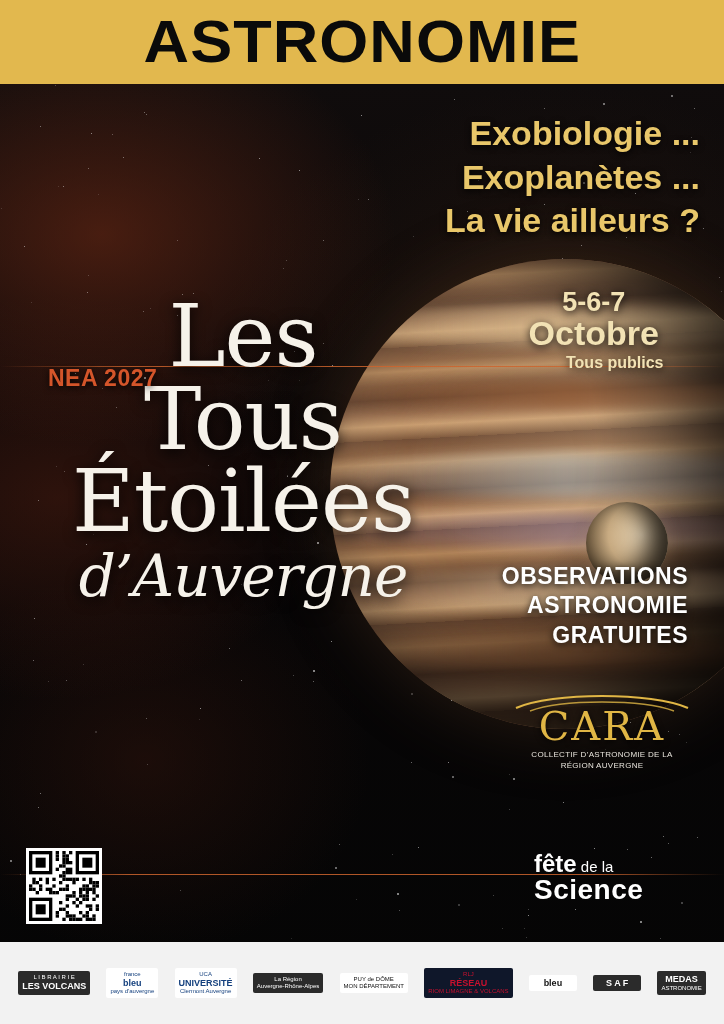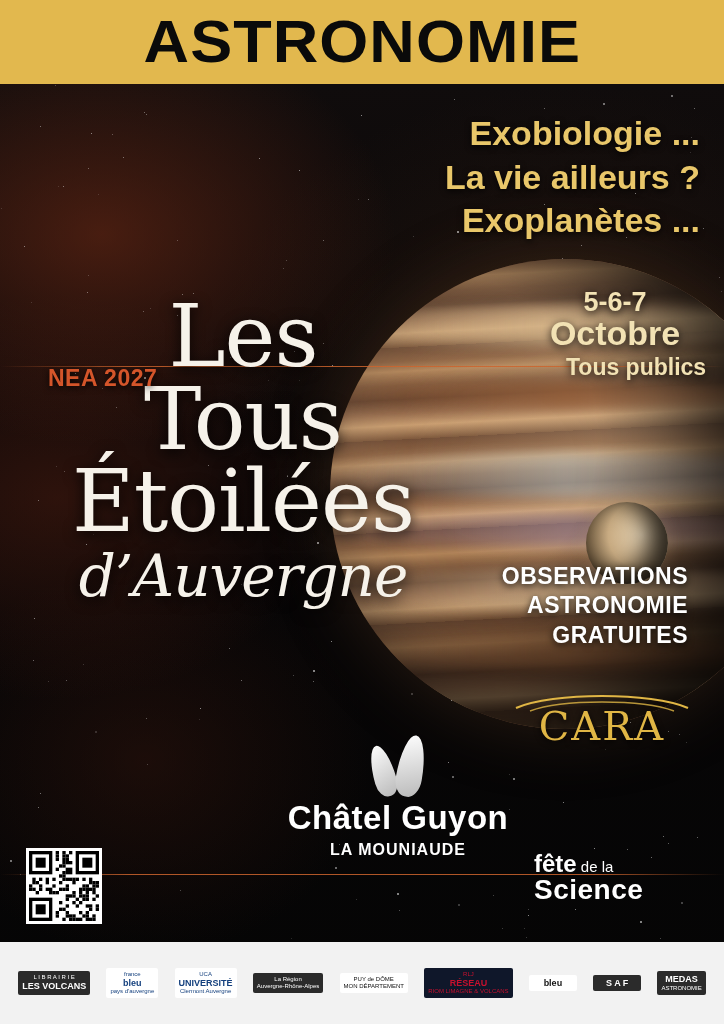--- a/index.html
+++ b/index.html
@@ -133,21 +133,21 @@
 
   
   .dates {
     position:absolute; left:524px; top:288px;
     text-align:center;
     color:#f2e2b4;
     text-shadow:0 2px 8px rgba(0,0,0,.9);
   }
   .d1 { font-size:27px; font-weight:bold; line-height:1.05; }
   .d2 { font-size:34px; font-weight:bold; line-height:1.05; }
-  .d3 { font-size:23px; font-weight:bold; margin-top:2px;margin-left:42px; }
+  .d3 { font-size:16px; font-weight:bold; margin-top:2px;margin-left:42px; }
 
   
   .obs {
     position:absolute; right:36px; top:562px;
     text-align:right;
     color:#ffffff;
     font-weight:bold;
     font-size:23px;
     line-height:1.28;
     letter-spacing:0.5px;
@@ -464,22 +464,22 @@
     </div>
 
     <div class="moon"></div>
 
     <div class="rule rule-top"></div>
     <div class="rule rule-bot"></div>
   </div>
 
   <div class="subhead">
     <div>Exobiologie ...</div>
+    <div>Exoplanètes ...</div>
     <div>La vie ailleurs ?</div>
-    <div>Exoplanètes ...</div>
   </div>
 
   <div class="maintitle">
     <div class="mt-line l1">Les</div>
     <div class="mt-line l2">Tous</div>
     <div class="mt-line l3">Étoilées</div>
     <div class="mt-line l4">d’Auvergne</div>
   </div>
 
   <div class="nea">NEA 2027</div>
@@ -495,30 +495,24 @@
     <div>ASTRONOMIE</div>
     <div>GRATUITES</div>
   </div>
 
   <div class="cara">
     <svg width="180" height="22" viewBox="0 0 180 22" style="display:block;margin:0 auto -6px;">
       <path d="M4 18 C40 2, 140 2, 176 18" fill="none" stroke="#e0b645" stroke-width="2.2"></path>
       <path d="M18 21 C50 9, 130 9, 162 21" fill="none" stroke="#e0b645" stroke-width="1.4" opacity=".8"></path>
     </svg>
     <div class="cara-word">CARA</div>
-  </div>
-
-  <div class="chatel">
-    <div class="chatel-mark">
-      <span class="drop a"></span>
-      <span class="drop b"></span>
-    </div>
-    <div class="chatel-name">Châtel Guyon</div>
-    <div class="chatel-sub">LA MOUNIAUDE</div>
-  </div>
+    <div class="cara-sub" style="white-space:pre-line;">COLLECTIF D’ASTRONOMIE DE LA
+RÉGION AUVERGNE</div>
+  </div>
+
 
   <div class="fete">
     <div class="l1">
       <span>fête</span><span class="small"> de la</span>
     </div>
     <div class="l2">Science</div>
   </div>
 
   <div class="qr">
     <div class="grid" id="qrgrid"><svg width="100%" height="100%" viewBox="0 0 70 70">

